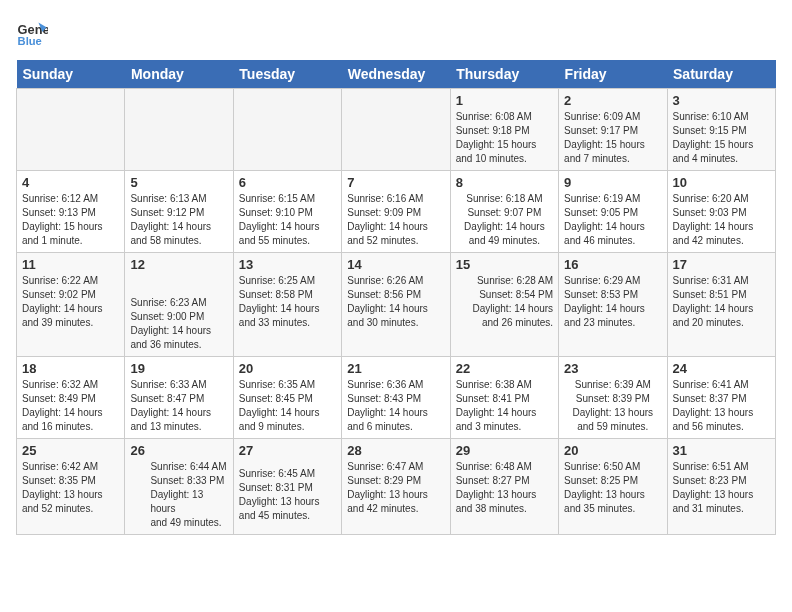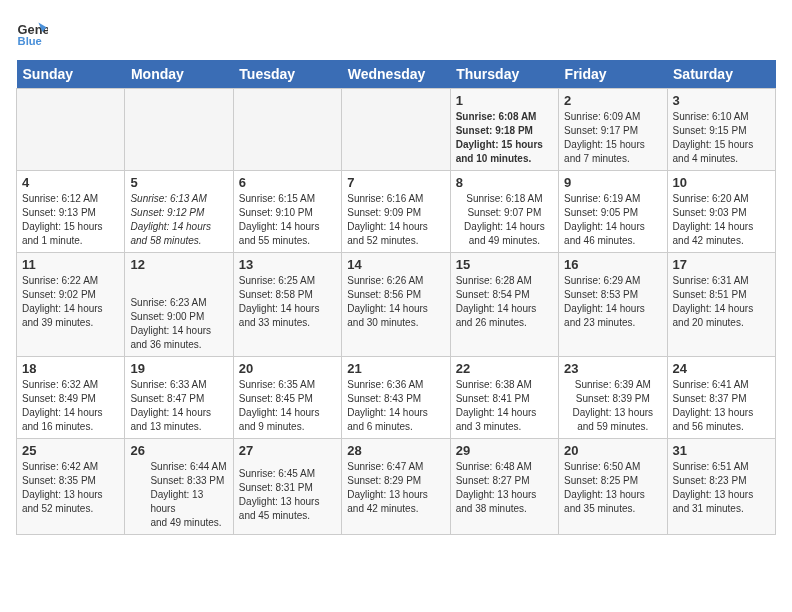--- a/index.html
+++ b/index.html
@@ -115,21 +115,21 @@
       </tr>
   </thead>
   <tbody id="calendar-body">
   <tr>
         <td class="empty-cell"></td>
         <td class="empty-cell"></td>
         <td class="empty-cell"></td>
         <td class="empty-cell"></td>
         <td>
           <span class="day-number">1</span>
-          <div class="day-info" style="white-space: pre-line; font-weight: bold;">Sunrise: 6:08 AM
+          <div class="day-info" style="white-space: pre-line;">Sunrise: 6:08 AM
 Sunset: 9:18 PM
 Daylight: 15 hours
 and 10 minutes.</div>
         </td>
         <td>
           <span class="day-number">2</span>
           <div class="day-info" style="white-space: pre-line;">Sunrise: 6:09 AM
 Sunset: 9:17 PM
 Daylight: 15 hours
 and 7 minutes.</div>
@@ -145,21 +145,21 @@
       <tr>
         <td>
           <span class="day-number">4</span>
           <div class="day-info" style="white-space: pre-line;">Sunrise: 6:12 AM
 Sunset: 9:13 PM
 Daylight: 15 hours
 and 1 minute.</div>
         </td>
         <td>
           <span class="day-number">5</span>
-          <div class="day-info" style="white-space: pre-line; font-style: italic;">Sunrise: 6:13 AM
+          <div class="day-info" style="white-space: pre-line;">Sunrise: 6:13 AM
 Sunset: 9:12 PM
 Daylight: 14 hours
 and 58 minutes.</div>
         </td>
         <td>
           <span class="day-number">6</span>
           <div class="day-info" style="white-space: pre-line;">Sunrise: 6:15 AM
 Sunset: 9:10 PM
 Daylight: 14 hours
 and 55 minutes.</div>
@@ -217,21 +217,21 @@
         </td>
         <td>
           <span class="day-number">14</span>
           <div class="day-info" style="white-space: pre-line;">Sunrise: 6:26 AM
 Sunset: 8:56 PM
 Daylight: 14 hours
 and 30 minutes.</div>
         </td>
         <td>
           <span class="day-number">15</span>
-          <div class="day-info" style="white-space: pre-line;">Sunrise: 6:28 AM
+          <div class="day-info" style="white-space: pre-line; text-align: right;">Sunrise: 6:28 AM
 Sunset: 8:54 PM
 Daylight: 14 hours
 and 26 minutes.</div>
         </td>
         <td>
           <span class="day-number">16</span>
           <div class="day-info" style="white-space: pre-line;">Sunrise: 6:29 AM
 Sunset: 8:53 PM
 Daylight: 14 hours
 and 23 minutes.</div>

